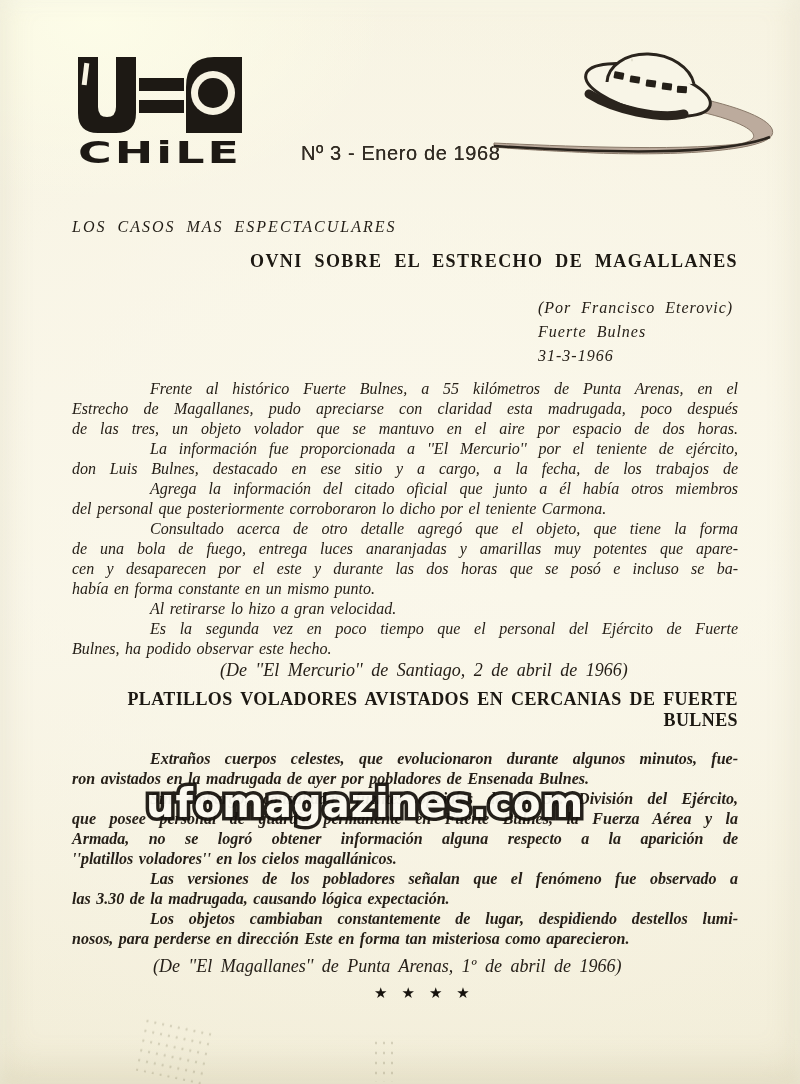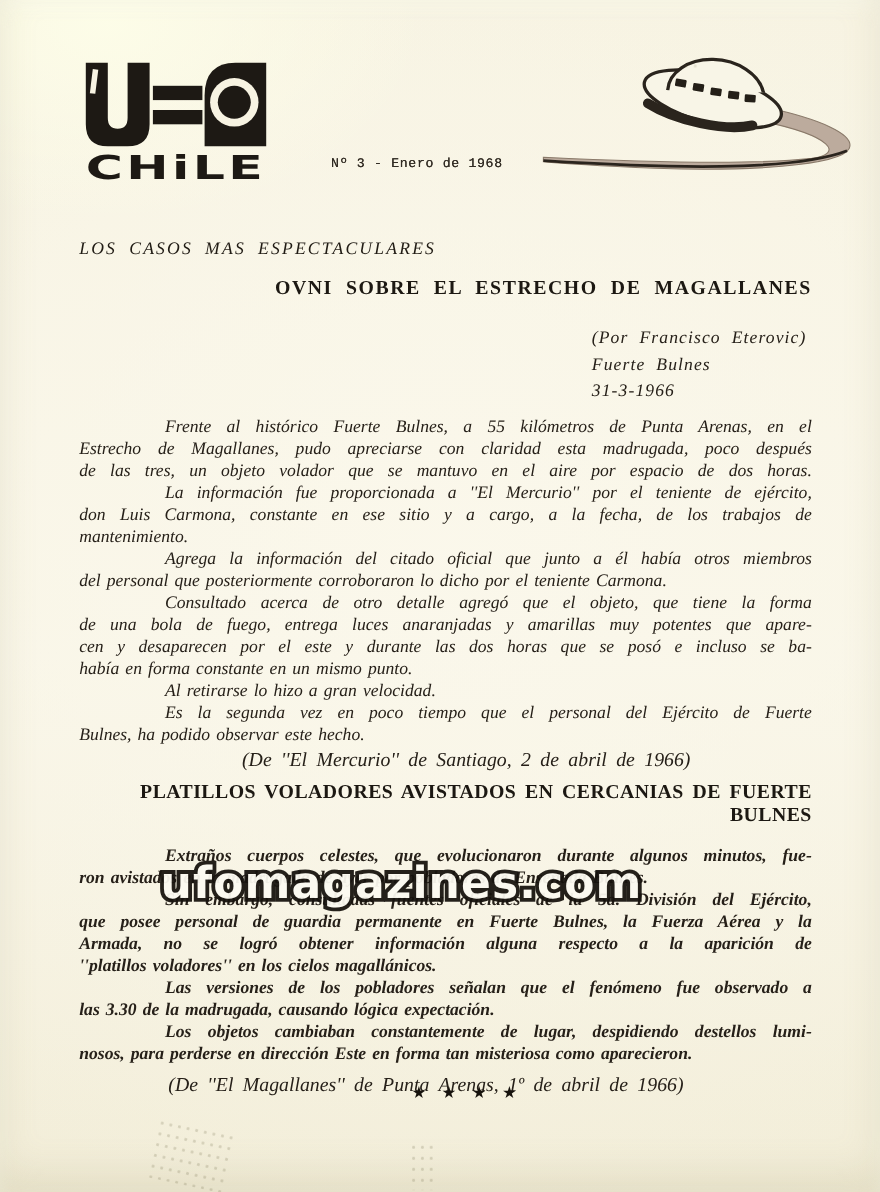--- a/index.html
+++ b/index.html
@@ -9,22 +9,22 @@
     background-color:#f7f3e2;
     background-image:
       radial-gradient(ellipse 420px 260px at 12% 2%, rgba(253,253,232,.95), rgba(253,253,232,0) 70%),
       radial-gradient(ellipse 900px 700px at 50% 45%, rgba(251,248,236,.85), rgba(251,248,236,0) 100%),
       linear-gradient(180deg,#f6f2e0 0%,#f8f5e6 55%,#f1ecd6 100%);
     box-shadow: inset 0 -16px 34px rgba(160,148,108,.18), inset 0 6px 16px rgba(252,252,238,.6);
     color:#262019;
   }
   
   .logo{position:absolute;left:74px;top:53px;width:172px;height:115px;}
-  .issue{position:absolute;left:301px;top:142px;font-family:Liberation Mono, monospace;
-         font-size:12px;letter-spacing:.6px;color:#322c24;text-shadow:0 0 .5px #322c24;}
+  .issue{position:absolute;left:301px;top:142px;font-family:Liberation Sans, sans-serif;
+         font-size:20px;letter-spacing:.6px;color:#322c24;text-shadow:0 0 .5px #322c24;}
   .saucer{position:absolute;left:486px;top:30px;width:300px;height:140px;}
   .vh{position:absolute;width:1px;height:1px;overflow:hidden;clip:rect(0 0 0 0);white-space:nowrap;}
   
   .content{position:absolute;left:72px;top:218px;width:666px;}
   .section-label{font-style:italic;font-size:16px;letter-spacing:2px;word-spacing:5px;color:#211c15;}
   .title{font-weight:bold;text-align:right;color:#1c1812;}
   .title1{margin-top:15px;font-size:18px;letter-spacing:1.4px;word-spacing:6px;}
   .title2{margin-top:9px;font-size:18px;letter-spacing:.4px;word-spacing:3px;}
   .byline{margin-top:24px;margin-left:466px;font-style:italic;font-size:16px;line-height:24px;
           letter-spacing:1px;word-spacing:5px;}
@@ -103,22 +103,21 @@
         <div>(Por Francisco Eterovic)</div>
         <div>Fuerte Bulnes</div>
         <div>31-3-1966</div>
       </div>
 
     <div class="body">
         <div class="bline just ind">Frente al histórico Fuerte Bulnes, a 55 kilómetros de Punta Arenas, en el</div>
         <div class="bline just">Estrecho de Magallanes, pudo apreciarse con claridad esta madrugada, poco después</div>
         <div class="bline just">de las tres, un objeto volador que se mantuvo en el aire por espacio de dos horas.</div>
         <div class="bline just ind">La información fue proporcionada a ''El Mercurio'' por el teniente de ejército,</div>
-        <div class="bline just">don Luis Carmona, constante en ese sitio y a cargo, a la fecha, de los trabajos de</div>
-        <div class="bline">mantenimiento.</div>
+        <div class="bline just">don Luis Bulnes, destacado en ese sitio y a cargo, a la fecha, de los trabajos de</div>
         <div class="bline just ind">Agrega la información del citado oficial que junto a él había otros miembros</div>
         <div class="bline">del personal que posteriormente corroboraron lo dicho por el teniente Carmona.</div>
         <div class="bline just ind">Consultado acerca de otro detalle agregó que el objeto, que tiene la forma</div>
         <div class="bline just">de una bola de fuego, entrega luces anaranjadas y amarillas muy potentes que apare-</div>
         <div class="bline just">cen y desaparecen por el este y durante las dos horas que se posó e incluso se ba-</div>
         <div class="bline">había en forma constante en un mismo punto.</div>
         <div class="bline ind">Al retirarse lo hizo a gran velocidad.</div>
         <div class="bline just ind">Es la segunda vez en poco tiempo que el personal del Ejército de Fuerte</div>
         <div class="bline">Bulnes, ha podido observar este hecho.</div>
       </div>

